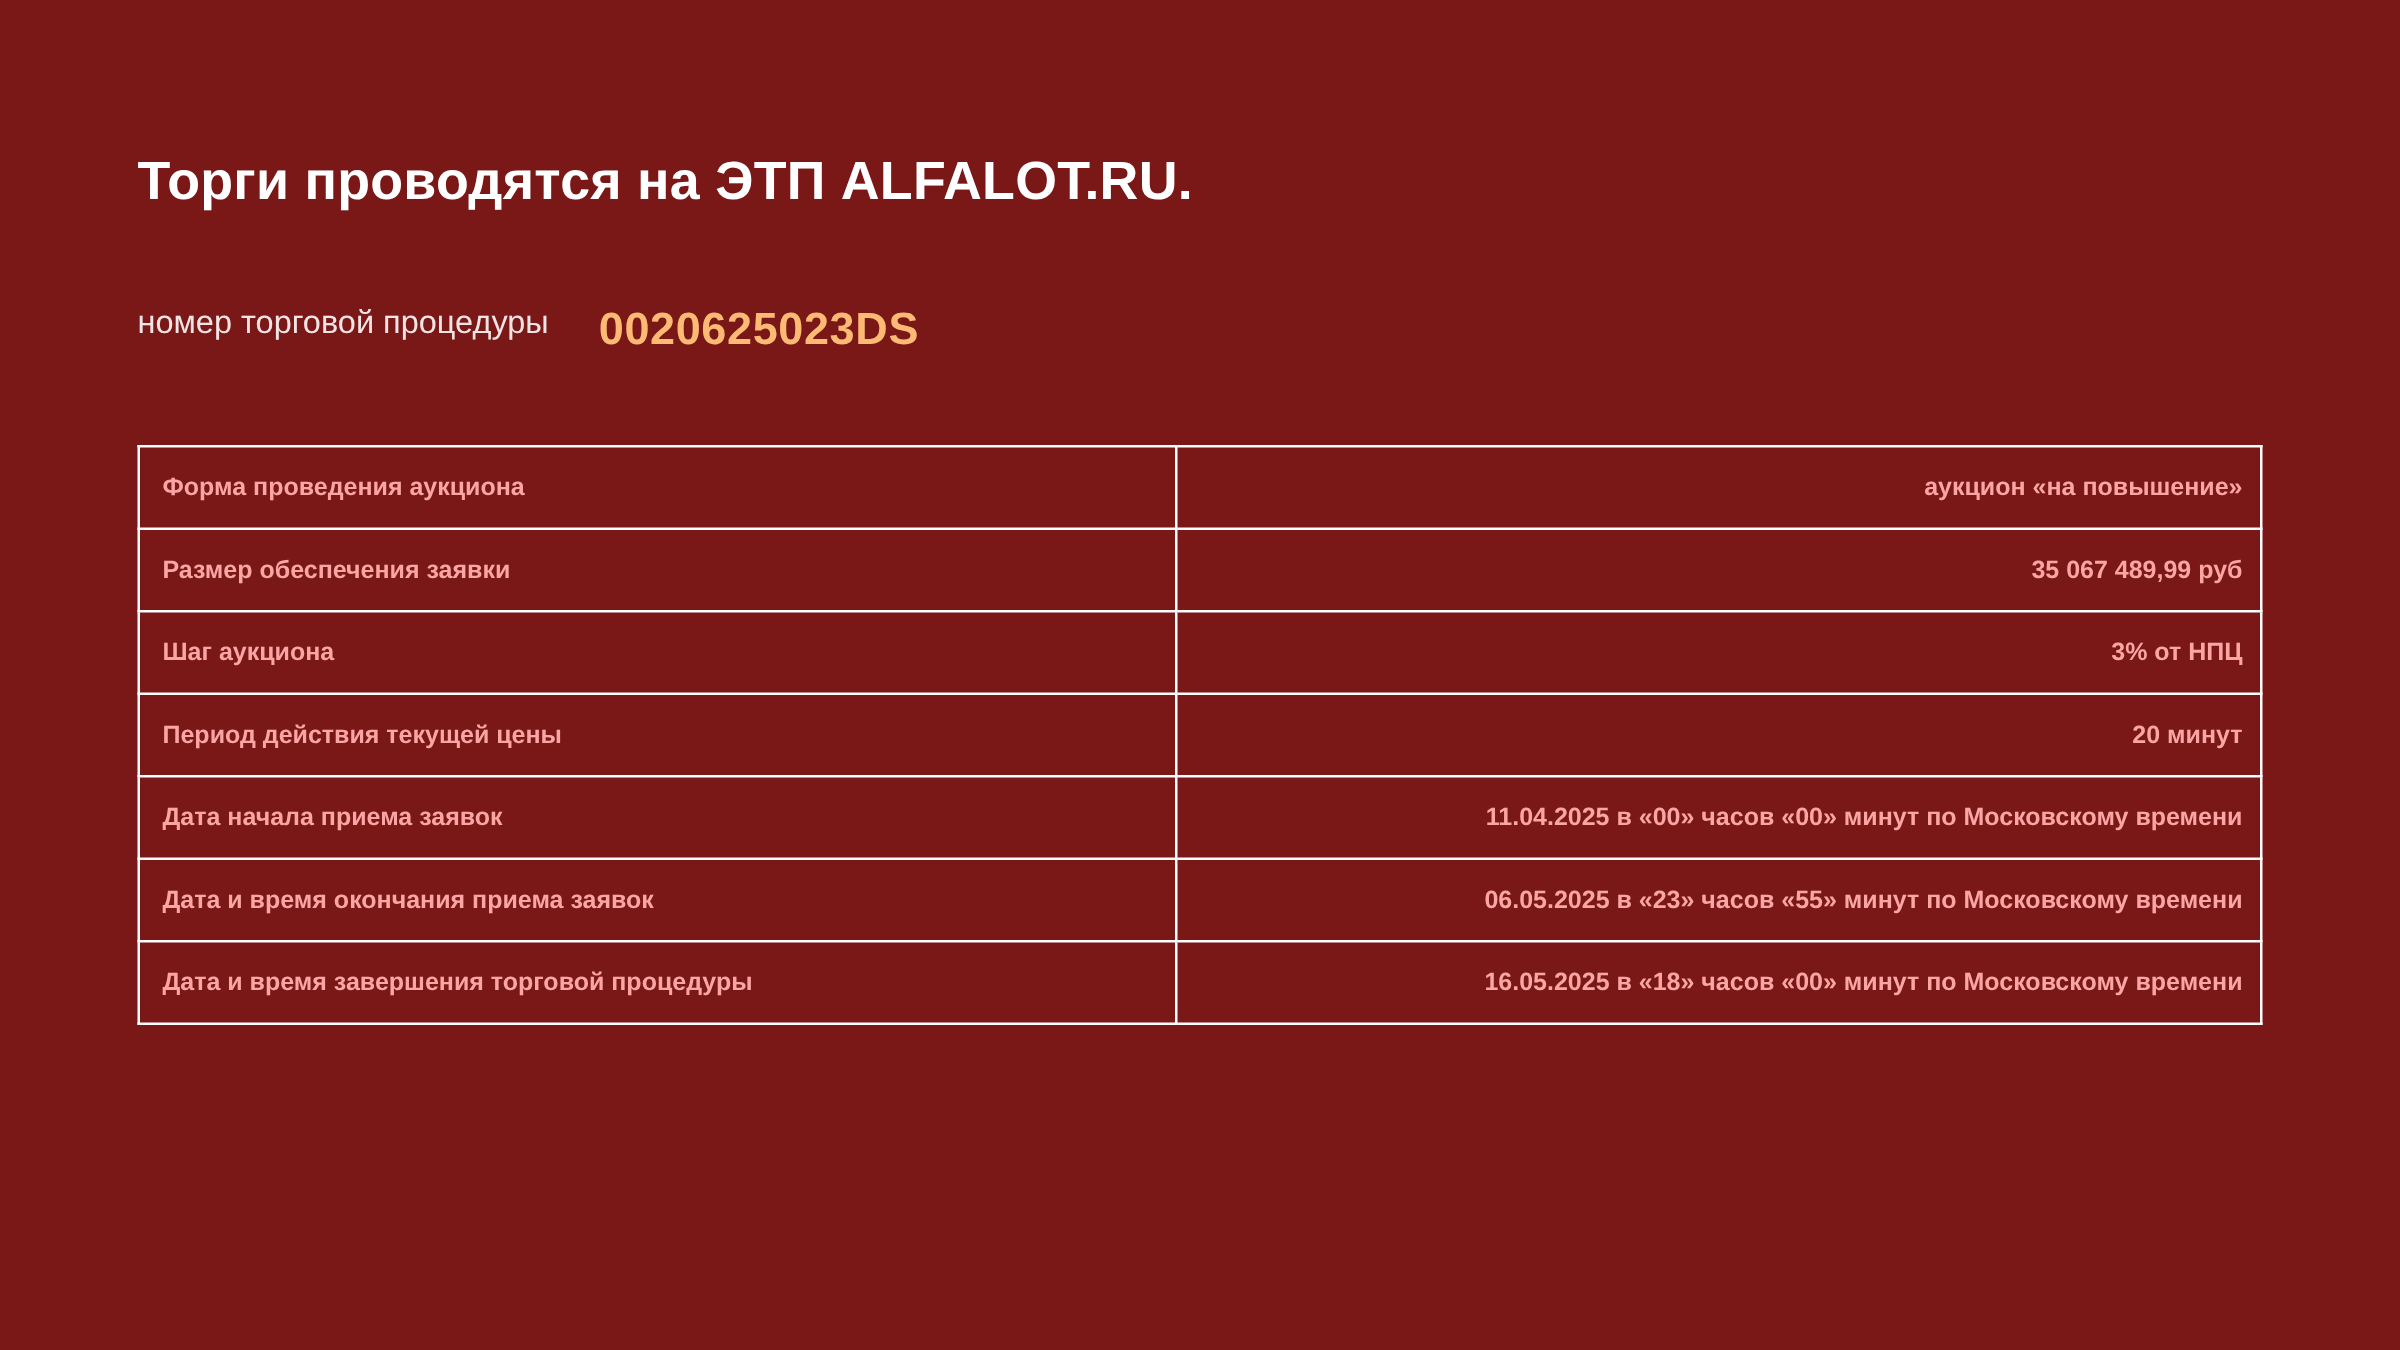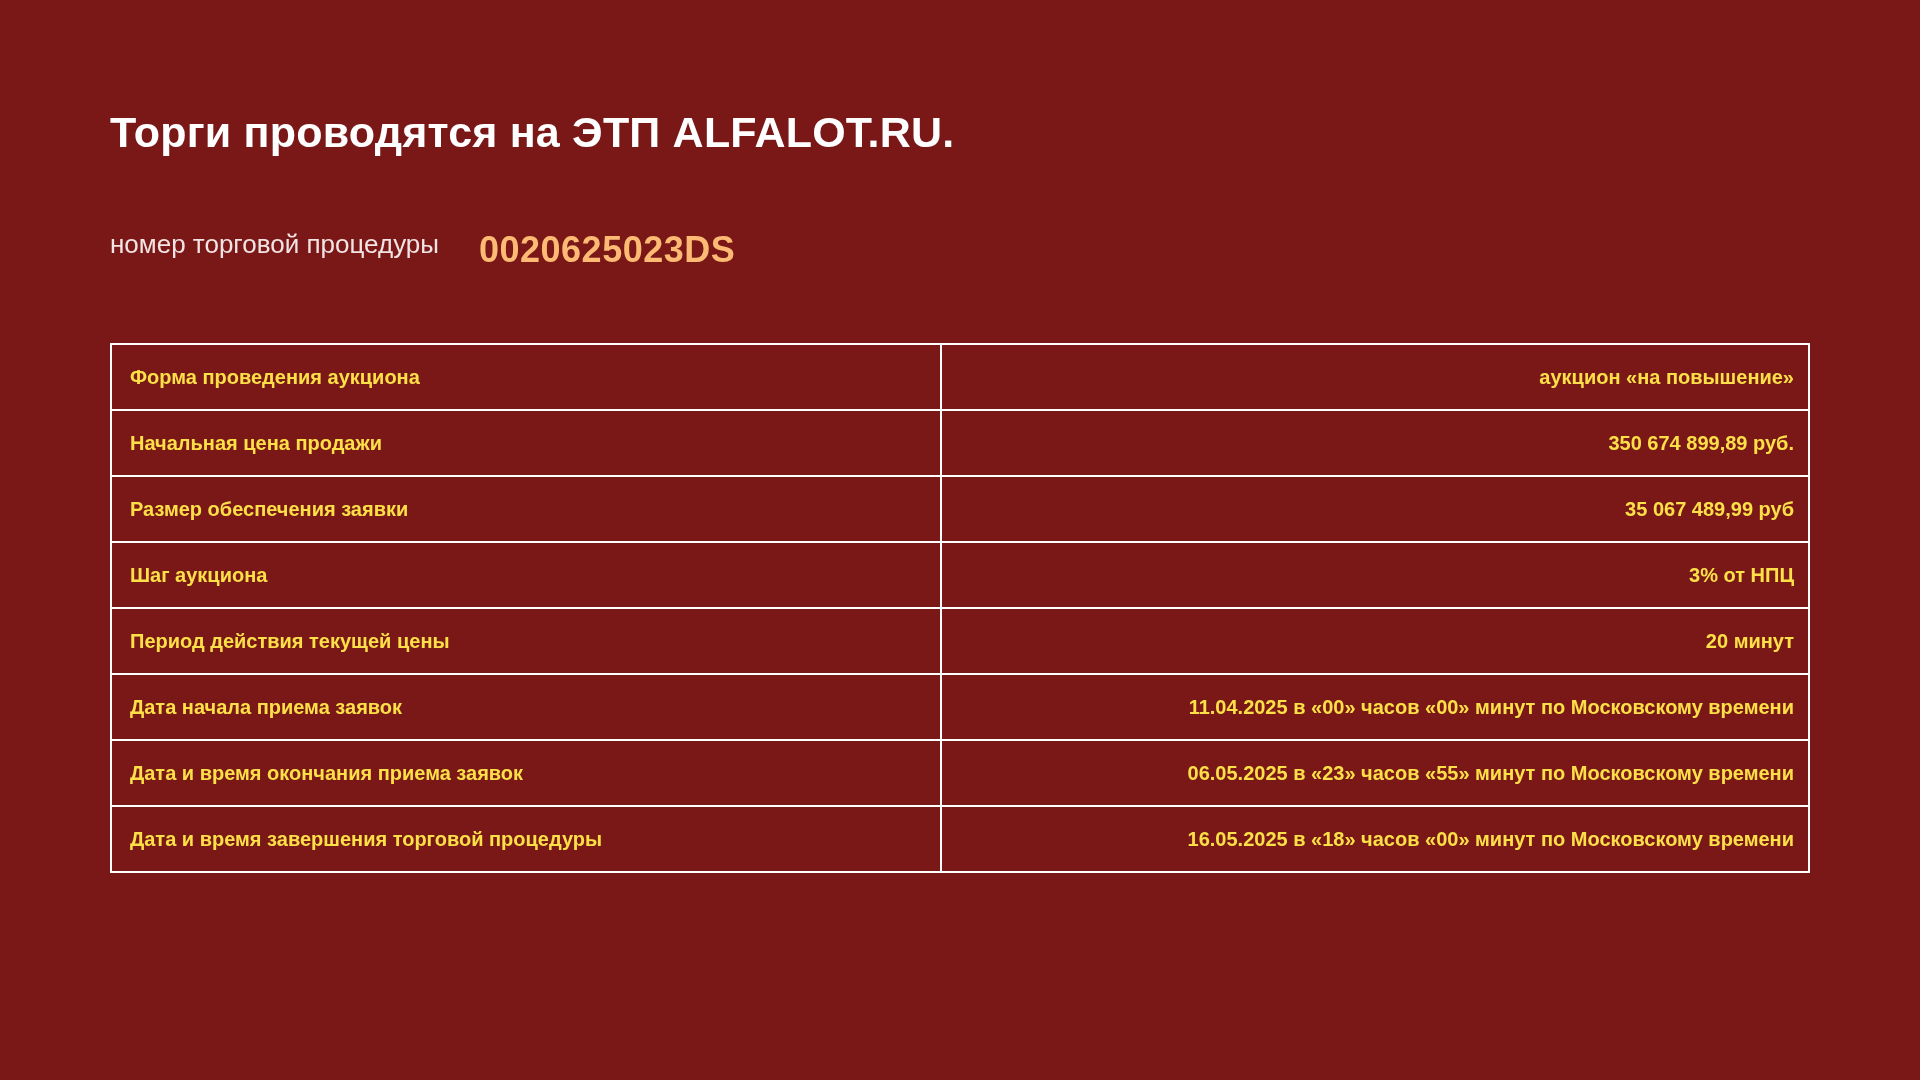--- a/index.html
+++ b/index.html
@@ -12,21 +12,21 @@
     background: #7a1717;
     font-family: "Liberation Sans", sans-serif;
     color: #ffffff;
     overflow: hidden;
   }
   .slide {
     position: relative;
     width: 1920px;
     height: 881px;
     box-sizing: border-box;
-    padding: 0 110px;
+    padding: 13px 110px;
   }
   .title {
     font-size: 43px;
     font-weight: bold;
     letter-spacing: 0.2px;
     margin: 0;
     padding-top: 108px;
     color: #ffffff;
   }
   .procedure-line {
@@ -52,21 +52,21 @@
   table.info-table {
     width: 1700px;
     border-collapse: collapse;
     table-layout: fixed;
   }
   table.info-table td {
     border: 2px solid #ffffff;
     height: 66px;
     font-size: 20px;
     font-weight: bold;
-    color: #fde047;
+    color: #fca5a5;
     box-sizing: border-box;
     margin-top: 29px;
   }
   table.info-table td.cell-label {
     width: 830px;
     padding-left: 18px;
     text-align: left;
   }
   table.info-table td.cell-value {
     text-align: right;
@@ -86,24 +86,20 @@
   </div>
 
   <div class="table-wrap">
     <table class="info-table">
       <tbody>
           <tr>
             <td class="cell-label">Форма проведения аукциона</td>
             <td class="cell-value">аукцион «на повышение»</td>
           </tr>
           <tr>
-            <td class="cell-label">Начальная цена продажи</td>
-            <td class="cell-value">350 674 899,89 руб.</td>
-          </tr>
-          <tr>
             <td class="cell-label">Размер обеспечения заявки</td>
             <td class="cell-value">35 067 489,99 руб</td>
           </tr>
           <tr>
             <td class="cell-label">Шаг аукциона</td>
             <td class="cell-value">3% от НПЦ</td>
           </tr>
           <tr>
             <td class="cell-label">Период действия текущей цены</td>
             <td class="cell-value">20 минут</td>

